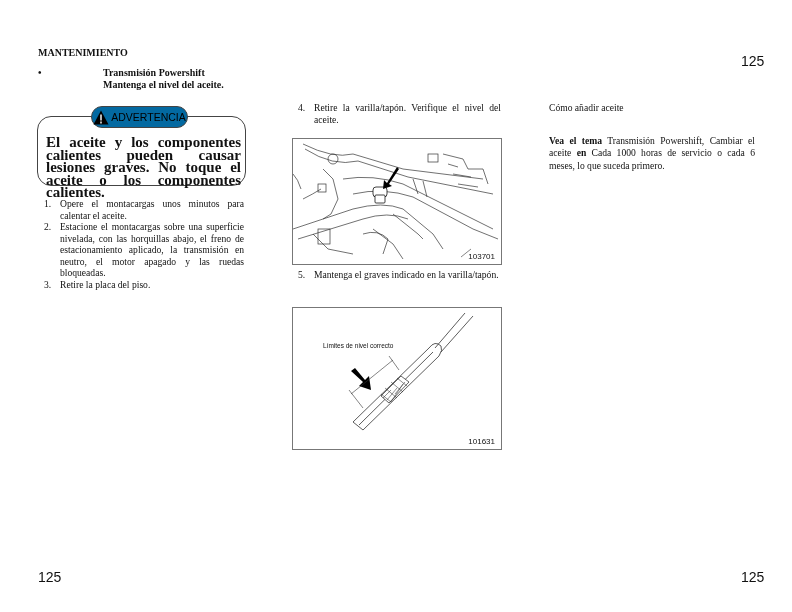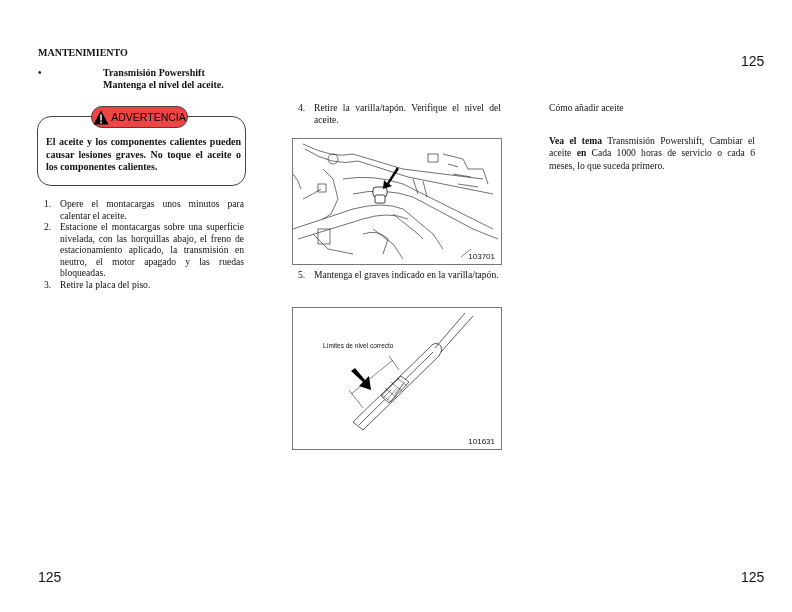--- a/index.html
+++ b/index.html
@@ -5,22 +5,22 @@
     html, body { margin:0; padding:0; background:#ffffff; }
     body { width:792px; height:612px; position:relative; overflow:hidden;
            font-family:"Liberation Serif", serif; color:#111; }
     .abs { position:absolute; }
     .section-title { left:38px; top:47px; font-size:10px; font-weight:bold; }
     .bullet { left:38px; top:67px; font-size:10px; font-weight:bold; line-height:12px; }
     .bullet .dot { position:absolute; left:0; top:0; }
     .bullet .txt { position:absolute; left:17px; top:0; white-space:nowrap;margin-left:48px; }
     .warn-box { left:37px; top:116px; width:209px; height:70px; border:1px solid #444;
                 border-radius:14px; box-sizing:border-box; }
-    .warn-text { left:46px; top:136px; width:195px; font-size:10px; font-weight:bold; line-height:12.5px; text-align:justify; }
-    .warn-badge { left:91px; top:106px; width:97px; height:22px; background:#ef4444;
+    .warn-text { left:46px; top:136px; width:195px; font-size:15px; font-weight:bold; line-height:12.5px; text-align:justify; }
+    .warn-badge { left:91px; top:106px; width:97px; height:22px; background:#0369a1;
                   border:1px solid #444; border-radius:11px; box-sizing:border-box;
                   display:flex; align-items:center; justify-content:center; gap:2px; }
     .warn-badge .lbl { font-family:"Liberation Sans", sans-serif; font-size:10.5px; color:#000; }
     .steps { font-size:9.6px; line-height:11.5px; text-align:justify; }
     .step { position:relative; padding-left:16px; margin-bottom:0; }
     .step .num { position:absolute; left:0; top:0; }
     .col1 { left:44px; top:198px; width:200px; }
     .col2a { left:298px; top:102px; width:203px; }
     .col2b { left:298px; top:269px; width:210px; }
     .fig { border:1px solid #777; box-sizing:border-box; background:#fff; overflow:hidden; }

